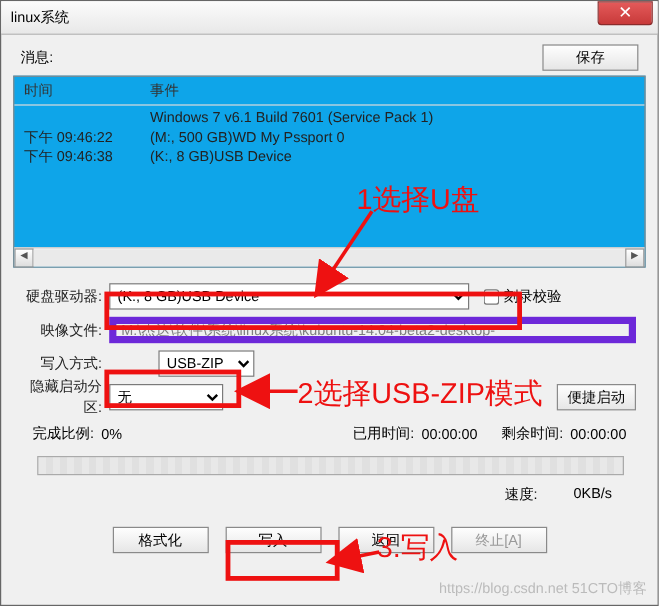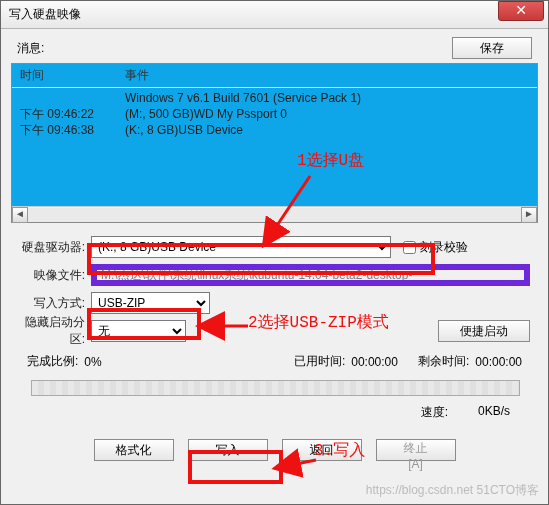--- a/index.html
+++ b/index.html
@@ -37,21 +37,21 @@
 }
 .content { padding: 6px 10px 8px 10px; }
 .row-top {
   display: flex; justify-content: space-between; align-items: center;
   padding: 2px 6px 4px 6px;
 }
 .btn {
   border: 1px solid #8a8a8a;
   background: linear-gradient(#fefefe,#e6e6e6);
   height: 22px;
-  padding: 0 21px;
+  padding: 0 8px;
   font-size: 12px;
   cursor: pointer;
 }
 .btn-wide { width: 80px; }
 .log-panel {
   border: 1px solid #888;
   background: #0ea5e9;
   height: 160px;
   display: flex;
   flex-direction: column;
@@ -96,21 +96,21 @@
 .form-row { display: flex; align-items: center; height: 28px; }
 .form-label { width: 72px; text-align: right; padding-right: 6px; color: #222; }
 .select {
   border: 1px solid #7a7a7a;
   background: #fff;
   height: 22px;
   font-size: 12px;
   padding: 0 2px;
 }
 .use-select { width: 300px; }
-.method-select { width: 119px; }
+.method-select { width: 80px; margin-left: 41px; }
 .hide-select { width: 95px; }
 .checkbox-wrap { display: flex; align-items: center; margin-left: 12px; }
 .input-path {
   flex: 1;
   height: 22px;
   border: 6px solid #6d28d9;
   background: #f0f0f0;
   color: #808080;
   font-size: 12px;
   padding: 0 4px;
@@ -128,32 +128,32 @@
 
 .bottom-buttons {
   display: flex;
   justify-content: center;
   gap: 14px;
   padding: 12px 0 8px 0;
 }
 
 
 .redbox { position: absolute; border: 4px solid #e11; pointer-events: none; }
-.redtext { position: absolute; color: #e11; font-size: 16px; font-weight: normal; pointer-events: none; font-family: Liberation Mono, monospace; }
+.redtext { position: absolute; color: #e11; font-size: 24px; font-weight: normal; pointer-events: none; }
 .arrow { position: absolute; pointer-events: none; }
 .arrow svg { overflow: visible; }
 input[type=checkbox]{ width:13px; height:13px; margin:0 4px 0 0;}
 </style>
 </head>
 <body>
 
 <div class="window">
 
   <div class="titlebar">
-    <span>写入硬盘映像</span>
+    <span>linux系统</span>
     <div class="close-btn">
       <span>✕</span>
     </div>
   </div>
 
   <div class="content">
 
     <div class="row-top">
       <span>消息:</span>
       <button class="btn btn-wide">保存</button>

